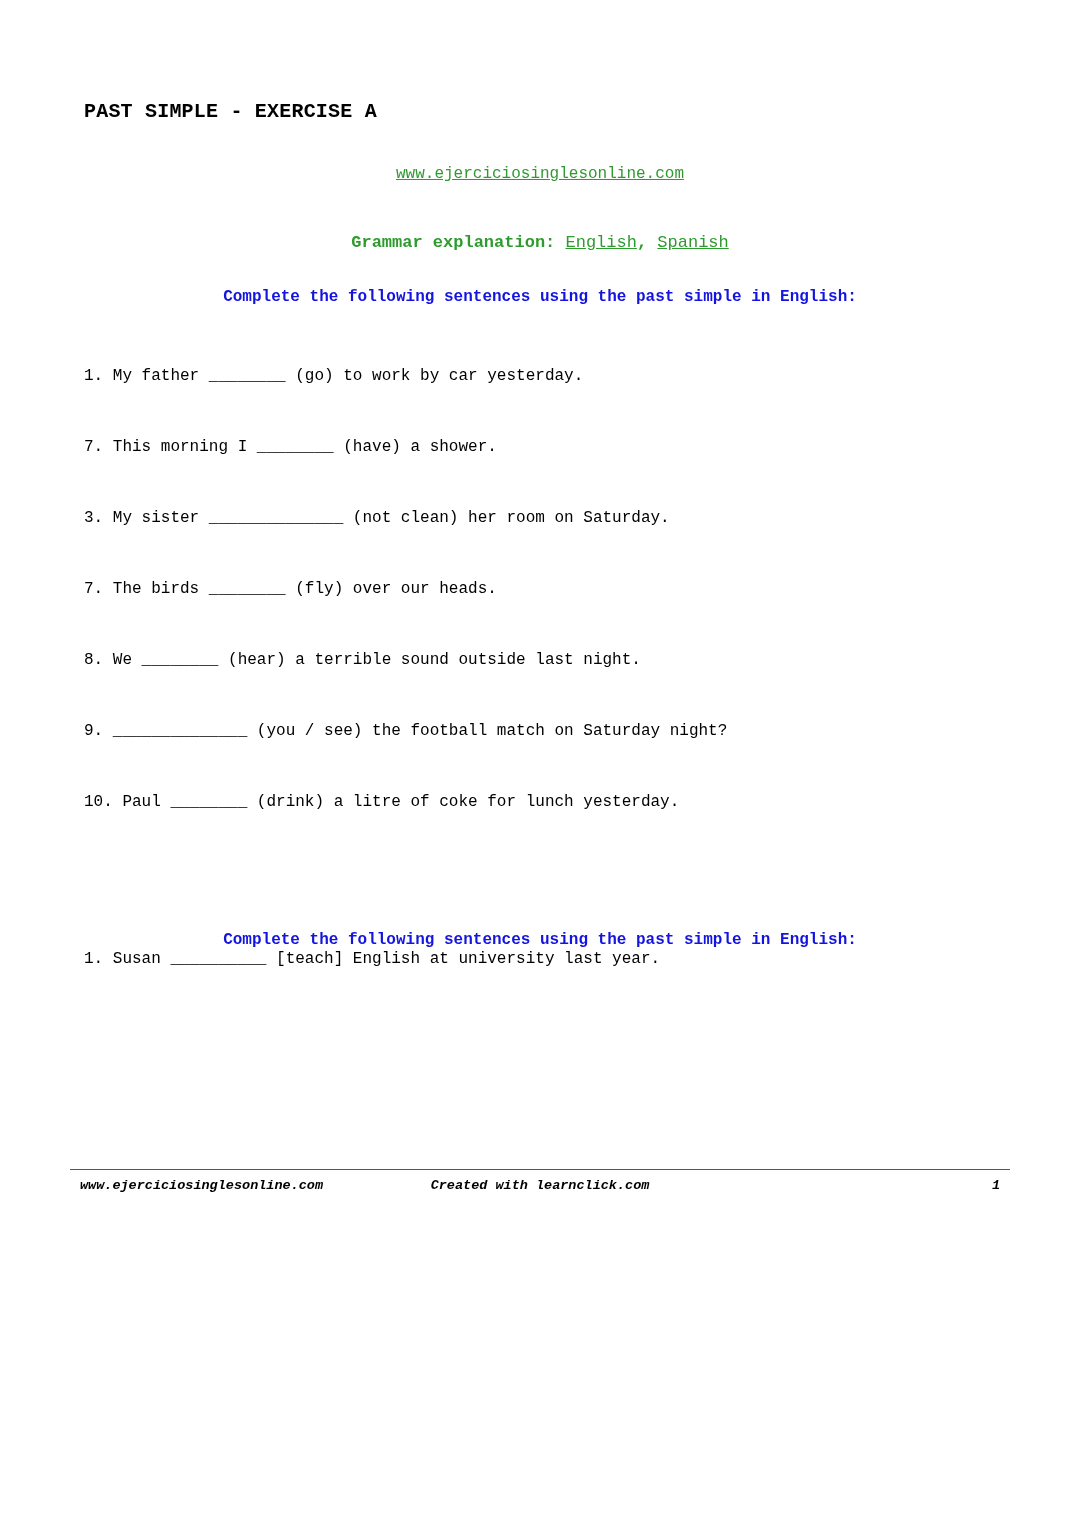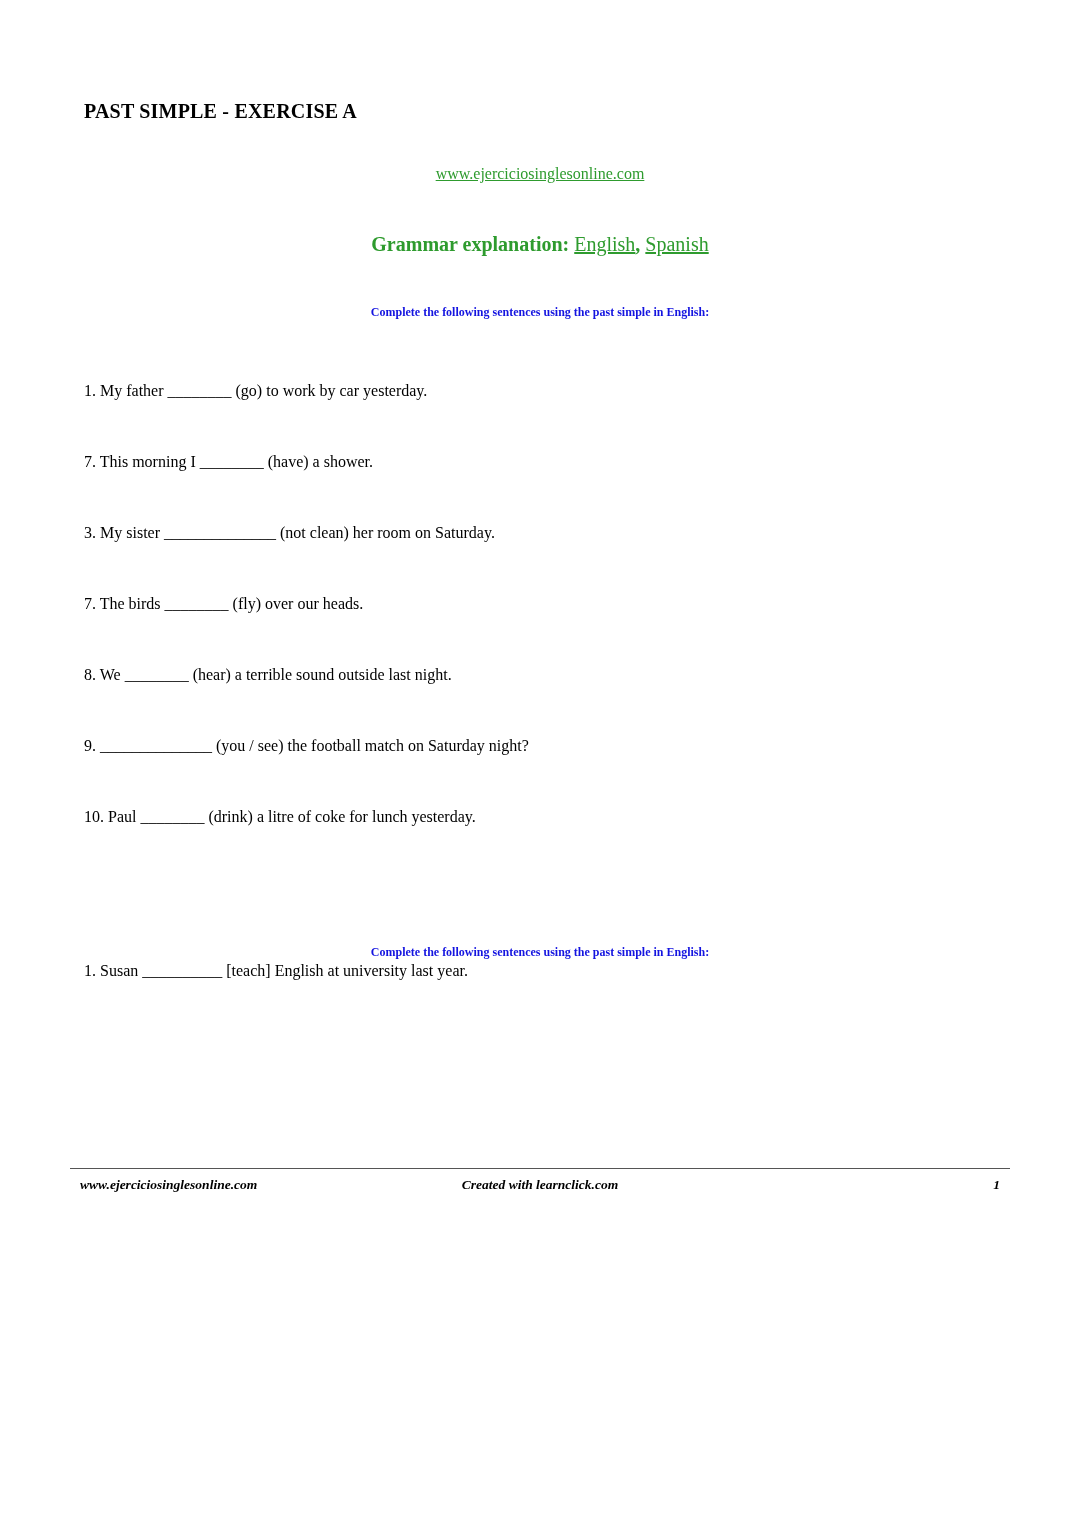--- a/index.html
+++ b/index.html
@@ -2,21 +2,21 @@
 <html><head>
 <meta charset="utf-8">
 <style>
   * { box-sizing: border-box; }
   html, body { margin: 0; padding: 0; background: #ffffff; }
   .page {
     position: relative;
     width: 1080px;
     height: 1237px;
     background: #ffffff;
-    font-family: Liberation Serif, serif;
+    font-family: Liberation Mono, monospace;
     color: #000000;
     overflow: hidden;
   }
   .content { padding: 100px 84px 0 84px; }
 
   h1.doc-title {
     font-size: 20px;
     font-weight: bold;
     margin: 0;
     letter-spacing: 0.2px;
@@ -26,29 +26,29 @@
   .center { text-align: center; }
 
   .site-link-line { margin: 42px 0 0 0; font-size: 16px; }
 
   a.green-link {
     color: #2e9b2e;
     text-decoration: underline;
     cursor: pointer;
   }
 
-  .grammar-line { margin: 50px 0 0 0; font-size: 20px; }
+  .grammar-line { margin: 50px 0 0 0; font-size: 17px; }
   .green-bold { color: #2e9b2e; font-weight: bold; }
 
   h2.blue-heading {
     color: #1414e0;
-    font-size: 12px;
+    font-size: 16px;
     font-weight: bold;
     text-align: center;
-    margin: 49px 0 0 0;
+    margin: 36px 0 0 0;
   }
 
   p.sentence {
     font-size: 16px;
     line-height: 21px;
     margin: 0 0 50px 0;
     color: #000000;
   }
   p.sentence.first { margin-top: 60px; }
   h2.heading-2 { margin-top: 118px; }

